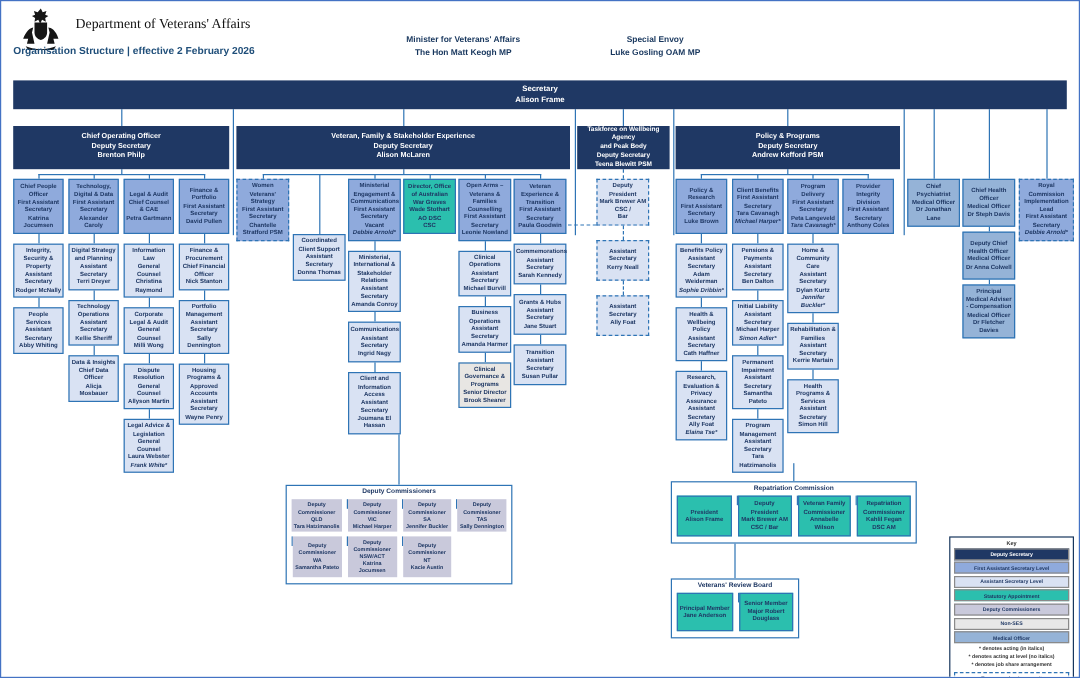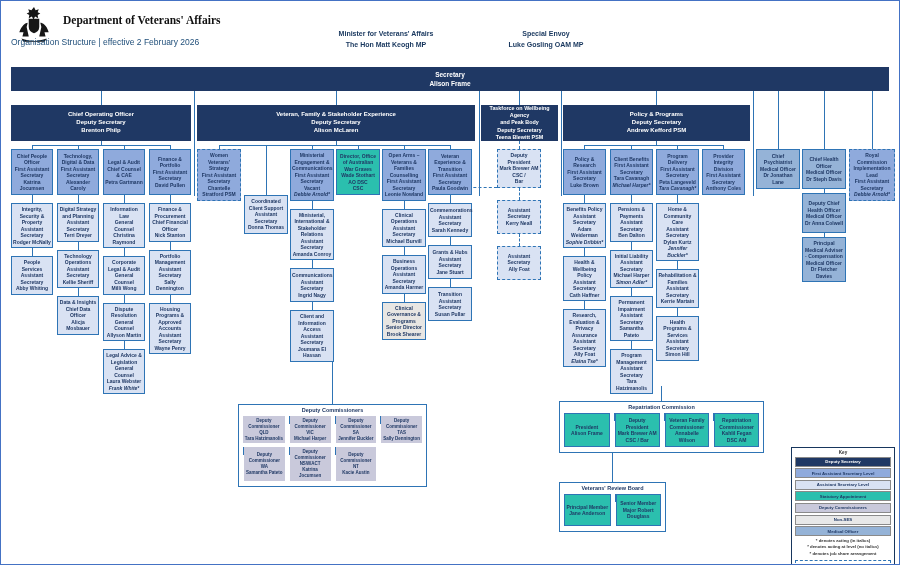--- a/index.html
+++ b/index.html
@@ -2,25 +2,25 @@
 <html><head>
 <meta charset="utf-8">
 <style>
   html,body{margin:0;padding:0;background:#fff;}
   #page{position:relative;width:900px;height:565px;background:#fff;border:1px solid #4472c4;
         box-sizing:border-box;font-family:"Liberation Sans",sans-serif;overflow:hidden;}
   
   #crest{position:absolute;left:12px;top:5px;}
   #govblock{position:absolute;left:62px;top:10px;color:#111;font-family:"Liberation Serif",serif;}
   #govblock .g1{font-weight:700;font-size:11px;border-bottom:1px solid #555;padding-bottom:3px;width:190px;}
-  #govblock .g2{font-weight:700;font-size:11.5px;padding-top:3px;}
+  #govblock .g2{font-weight:400;font-size:11.5px;padding-top:3px;}
   .minblock{position:absolute;top:27px;text-align:center;color:#17365d;font-size:7px;font-weight:700;line-height:1.6;}
   #minister{left:330px;width:110px;}
   #envoy{left:500px;width:90px;}
-  #doctitle{position:absolute;left:10px;top:36px;color:#1f4e79;font-weight:400;font-size:8.5px;}
+  #doctitle{position:absolute;left:10px;top:36px;color:#1f4e79;font-weight:700;font-size:8.5px;}
   #secbar{position:absolute;left:10px;top:66px;width:878px;height:24px;background:#1f3864;color:#fff;
           display:flex;flex-direction:column;justify-content:center;text-align:center;font-size:6.5px;line-height:1.45;z-index:2;}
   #secbar .hl:first-child{font-weight:700;} #secbar .hl{font-weight:600;}
   
   .divbar{position:absolute;top:104px;height:36px;background:#1f3864;color:#fff;display:flex;flex-direction:column;
           justify-content:center;text-align:center;font-size:6px;line-height:1.32;z-index:2;padding:0 2px;box-sizing:border-box;}
   .divbar .hl{font-weight:600;} .divbar .hl:first-child{font-weight:700;}
   .divbar.small{font-size:5.4px;}
   
   .col{position:absolute;display:flex;flex-direction:column;z-index:1;}

